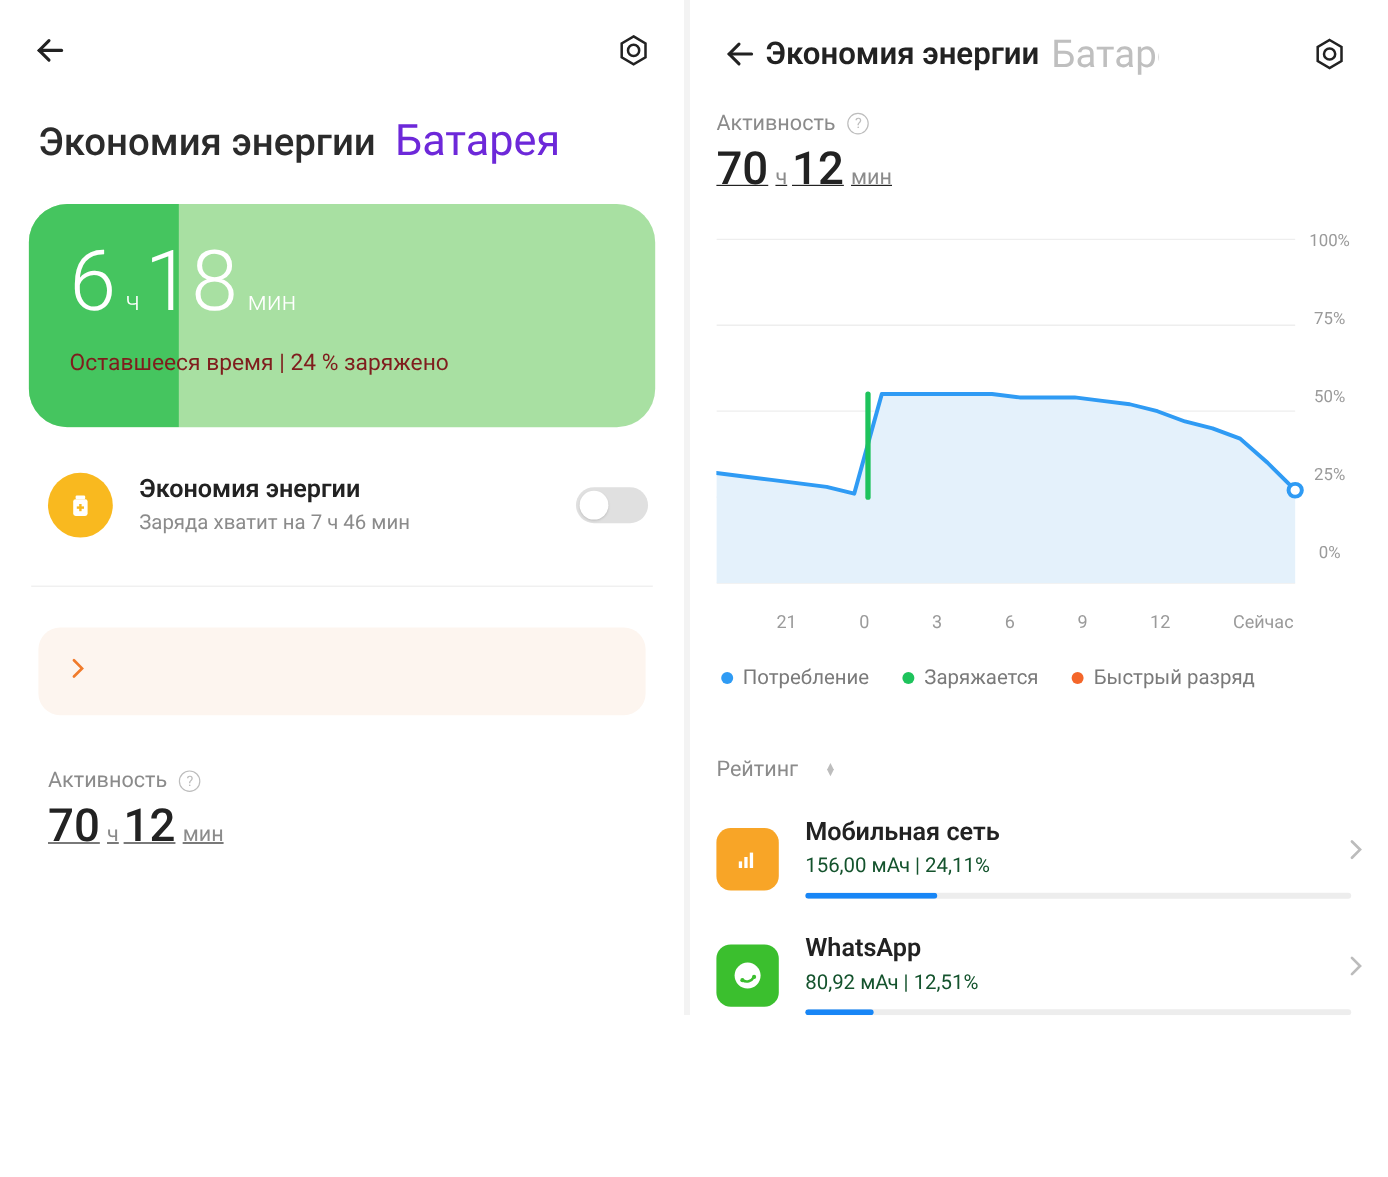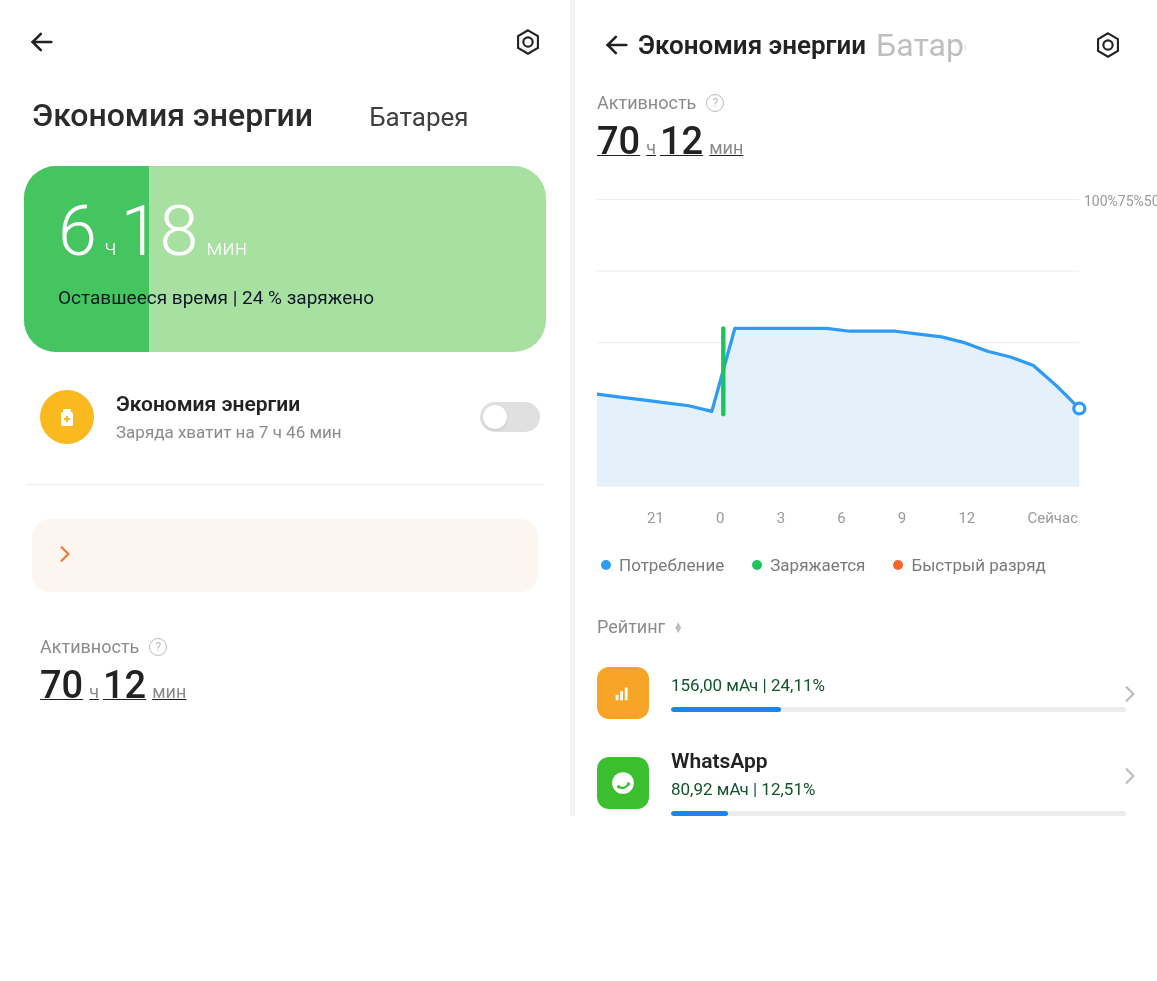--- a/index.html
+++ b/index.html
@@ -15,21 +15,21 @@
   
   .hdr { display: flex; align-items: center; justify-content: space-between; padding: 26px 26px 10px 26px; }
   .back-arrow { width: 32px; height: 32px; display:flex; align-items:center; justify-content:center; cursor:pointer; }
   .gear { width: 32px; height:32px; display:flex; align-items:center; justify-content:center; cursor:pointer; }
   .hdr-title-inline { margin-left: 5px; font-size: 26px; font-weight: 600; color: #222; white-space: nowrap; }
   .hdr-tab-inline { margin-left: 10px; font-size: 32px; color: #bfbfbf; white-space: nowrap; overflow: hidden; max-width: 90px; }
   .hdr-left-group { display: flex; align-items: center; overflow:hidden;}
 
   .title-row { display:flex; align-items: baseline; padding: 28px 26px 10px 32px; gap: 16px; }
   .title-row .main { font-size: 32px; color:#2b2b2b; font-weight: 500; }
-  .title-row .secondary { font-size: 26px; color:#404040;margin-left:40px; }
+  .title-row .secondary { font-size: 36px; color:#6d28d9; }
 
   
   .battery-card {
     margin: 22px 24px 16px 24px;
     height: 186px;
     border-radius: 32px;
     position: relative;
     overflow: hidden;
     background: #a8e0a2;
   }
@@ -38,21 +38,21 @@
     background: #45c55f;
     width: 24%;
     border-radius: 22px 0 0 22px;
   }
   .battery-card .content { position: relative; padding: 30px 34px 0 34px; color:#fff; }
   .time-big { font-weight: 300; }
   .time-big .n1 { font-size: 70px; line-height:1; }
   .time-big .u1 { font-size: 22px; padding: 0 4px 0 8px; }
   .time-big .n2 { font-size: 70px; line-height:1; }
   .time-big .u2 { font-size: 22px; padding-left: 8px; }
-  .battery-card .sub { font-size: 19px; margin-top: 20px; color:#0f172a; }
+  .battery-card .sub { font-size: 19px; margin-top: 20px; color:#7f1d1d; }
 
   
   .toggle-item { display:flex; align-items:center; padding: 22px 30px 12px 40px; gap: 22px; }
   .toggle-item .icon-wrap { width:54px; height:54px; border-radius:50%; display:flex; align-items:center; justify-content:center; flex-shrink:0; }
   .icon-yellow { background:#f9b91f; }
   .icon-purple { background:#8d6df5; }
   .toggle-item .txt { flex:1; }
   .toggle-item .t-title { font-size:21px; font-weight:600; color:#222; margin-bottom:6px; }
   .toggle-item .t-sub { font-size:17px; color:#8b8b8b; }
   .toggle { width:60px; height:30px; border-radius:15px; background:#e0e0e0; position:relative; cursor:pointer;}
@@ -70,29 +70,29 @@
   .act-label-row { display:flex; align-items:center; gap:10px; color:#8b8b8b; font-size:18px; }
   .help-circle { width:18px; height:18px; border:1.5px solid #bdbdbd; border-radius:50%; display:inline-flex; align-items:center; justify-content:center; font-size:12px; color:#bdbdbd; cursor:pointer;}
   .act-time { margin-top: 6px; color:#222;text-decoration:underline; }
   .act-time .h { font-size:38px; font-weight:500;}
   .act-time .u { font-size:18px; color:#8b8b8b; padding:0 4px 0 6px; }
 
   
   .activity-block.right { padding: 18px 22px 0 22px; }
   .chart-wrap { position:relative; height: 310px; margin: 30px 0 0 0; }
   .chart-svg { width:100%; height:100%; display:block;}
-  .ylabels { position:absolute; right: -4px; top:0; bottom: 34px; width:48px; display:flex; flex-direction:row; justify-content:space-between; font-size:14px; color:#9a9a9a; text-align:right; pointer-events:none;}
+  .ylabels { position:absolute; right: -4px; top:0; bottom: 34px; width:48px; display:flex; flex-direction:column; justify-content:space-between; font-size:14px; color:#9a9a9a; text-align:center; pointer-events:none;}
   .xlabels { display:flex; justify-content: space-between; padding: 6px 50px 0 50px; font-size:15px; color:#9a9a9a;}
 
   .legend { display:flex; gap: 28px; padding: 28px 4px 0 4px; font-size:17px; color:#7a7a7a;}
   .legend .item { display:flex; align-items:center; gap:8px; }
   .legend .dot { width:10px; height:10px; border-radius:50%; }
 
   
-  .rating-row { display:flex; align-items:center; gap:8px; margin: 41px 0 0 0; padding: 0 22px; color:#8b8b8b; font-size:18px; cursor:pointer;}
+  .rating-row { display:flex; align-items:center; gap:22px; margin: 56px 0 0 0; padding: 0 22px; color:#8b8b8b; font-size:18px; cursor:pointer;}
   .sort-icon { display:inline-flex; flex-direction:column; line-height:5px; font-size:10px; color:#bdbdbd; }
 
   .app-item { display:flex; align-items:center; gap:22px; padding: 30px 14px 0 22px; cursor:pointer; position:relative;}
   .app-icon { width:52px; height:52px; border-radius:12px; display:flex; align-items:center; justify-content:center; flex-shrink:0;}
   .app-icon.orange { background:#f8a527; }
   .app-icon.green { background:#3bbf2e; }
   .app-body { flex:1; padding-right: 10px;}
   .app-title { font-size:21px; font-weight:600; color:#222; margin-bottom:6px;}
   .app-sub { font-size:17px; color:#14532d; margin-bottom:12px;}
   .app-bar { height:5px; background:#ededed; border-radius:3px; overflow:hidden;}
@@ -263,20 +263,21 @@
   <div id="appList">
       <div class="app-item">
         <div class="app-icon orange">
           <svg width="22" height="22" viewBox="0 0 24 24" fill="#fff">
             <rect x="4" y="14" width="3" height="6"></rect>
             <rect x="9" y="10" width="3" height="10"></rect>
             <rect x="14" y="6" width="3" height="14"></rect>
           </svg>
         </div>
         <div class="app-body">
+          <div class="app-title">Мобильная сеть</div>
           <div class="app-sub">156,00 мАч | 24,11%</div>
           <div class="app-bar">
             <div class="fill" style="width:24.11%"></div>
           </div>
         </div>
         <div class="app-chev"><svg width="12" height="18" viewBox="0 0 10 16" fill="none" stroke="#bcbcbc" stroke-width="2" stroke-linecap="round">
             <path d="M2 2 l6 6 -6 6"></path>
           </svg></div>
       </div>
       <div class="app-item">

